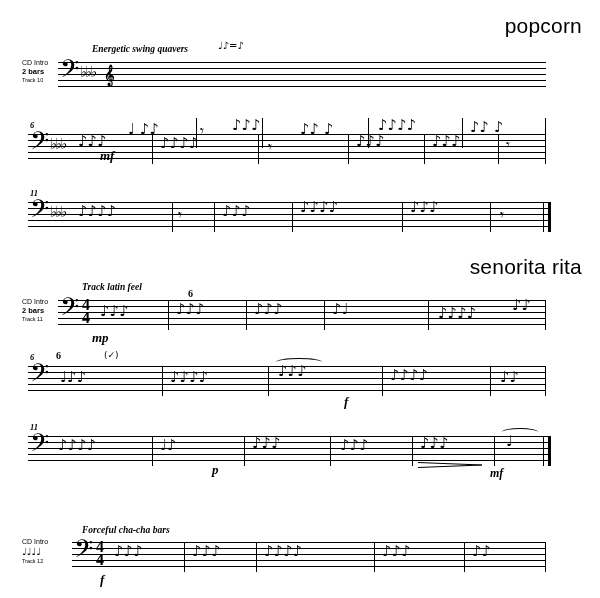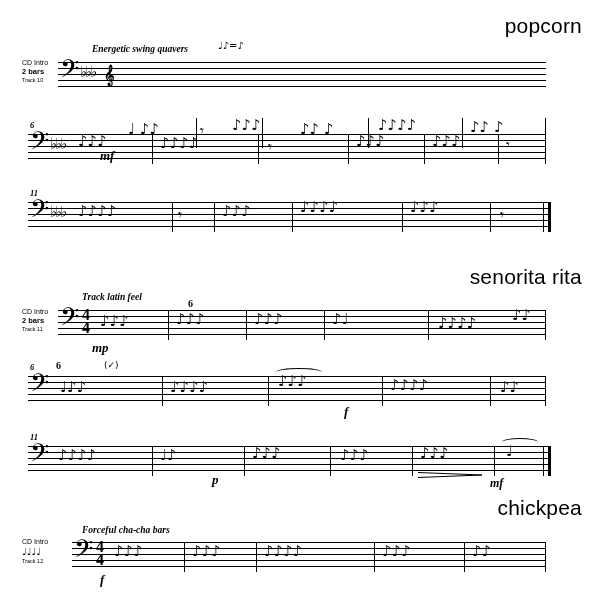--- a/index.html
+++ b/index.html
@@ -265,21 +265,21 @@
       <div class="barline" style="left:172px;height:30px;top:6px;"></div>
       <div class="barline" style="left:214px;height:30px;top:6px;"></div>
       <div class="barline" style="left:292px;height:30px;top:6px;"></div>
       <div class="barline" style="left:402px;height:30px;top:6px;"></div>
       <div class="barline" style="left:490px;height:30px;top:6px;"></div>
       <div class="barline" style="left:543px;height:30px;top:6px;"></div>
       <div class="barline thick" style="left:548px;height:30px;top:6px;"></div>
     </div>
   </div>
 
-  <div class="piece" style="top:260px;height:230px;">
+  <div class="piece" style="top:250px;height:230px;">
 
     <div class="piece-title" style="top:5px;">senorita rita</div>
 
     <div class="tempo-text" style="left:82px;top:32px;">Track latin feel</div>
 
     <div class="cd-intro" style="left:22px;top:48px;">
       <div>CD Intro</div>
       <div class="bars">2 bars</div>
       <div class="track">Track 11</div>
     </div>
@@ -377,21 +377,20 @@
       <div class="barline" style="left:543px;height:30px;top:6px;"></div>
       <div class="barline thick" style="left:548px;height:30px;top:6px;"></div>
 
       <div class="dynamic" style="left:212px;top:32px;">p</div>
       <div class="dynamic" style="left:490px;top:36px;font-size:12px;">mf</div>
     </div>
   </div>
 
   <div class="piece" style="top:488px;height:110px;">
 
-    <div class="piece-title" style="top:8px;">chickpea</div>
 
     <div class="tempo-text" style="left:82px;top:37px;">Forceful cha-cha bars</div>
 
     <div class="cd-intro" style="left:22px;top:50px;">
       <div>CD Intro</div>
       <div class="nt" style="position:relative;left:0;top:0;font-size:10px;">♩♩♩♩</div>
       <div class="track">Track 12</div>
     </div>
 
     <div class="system" style="top:48px;">

